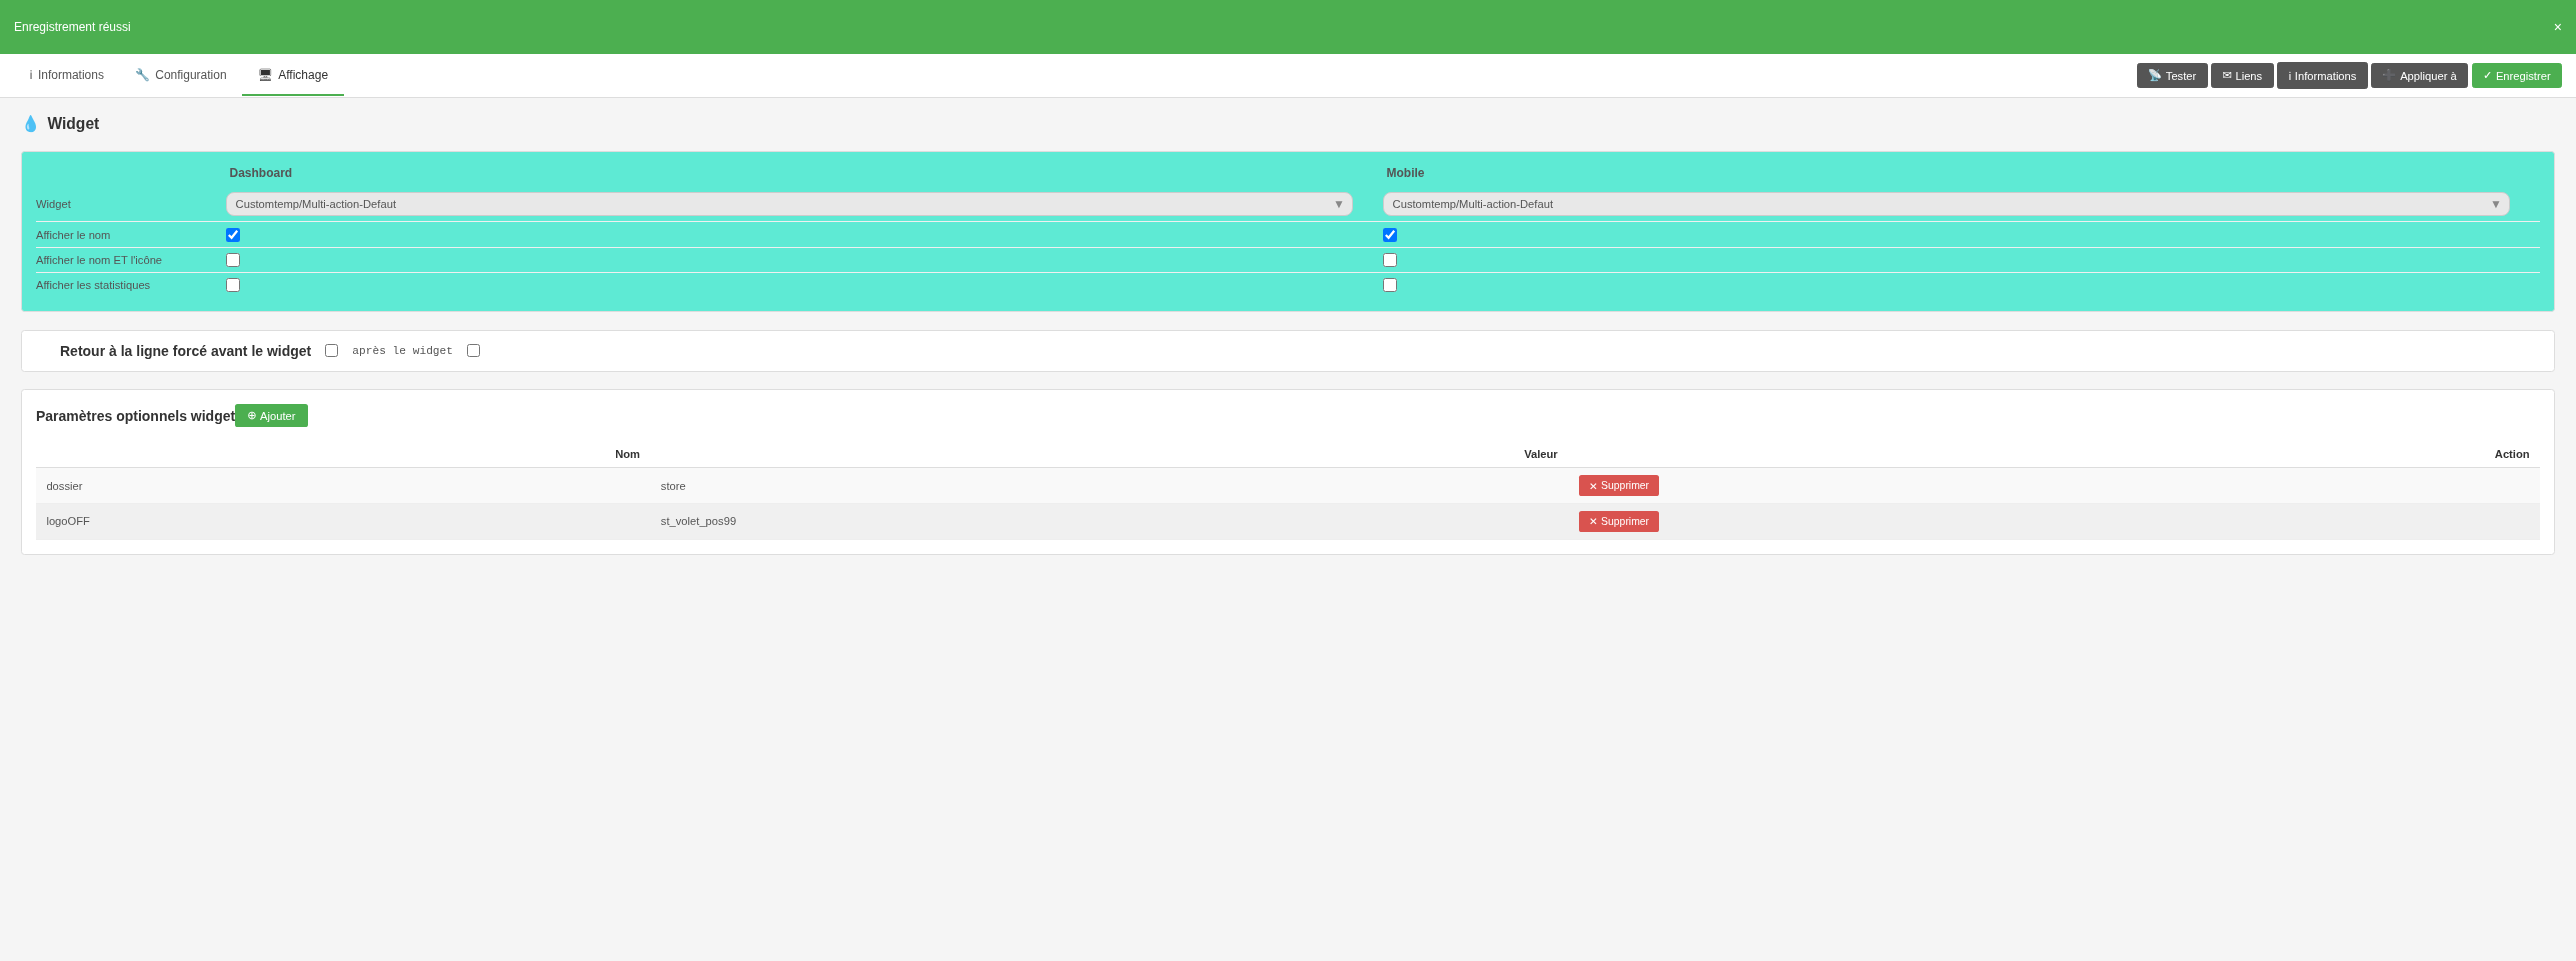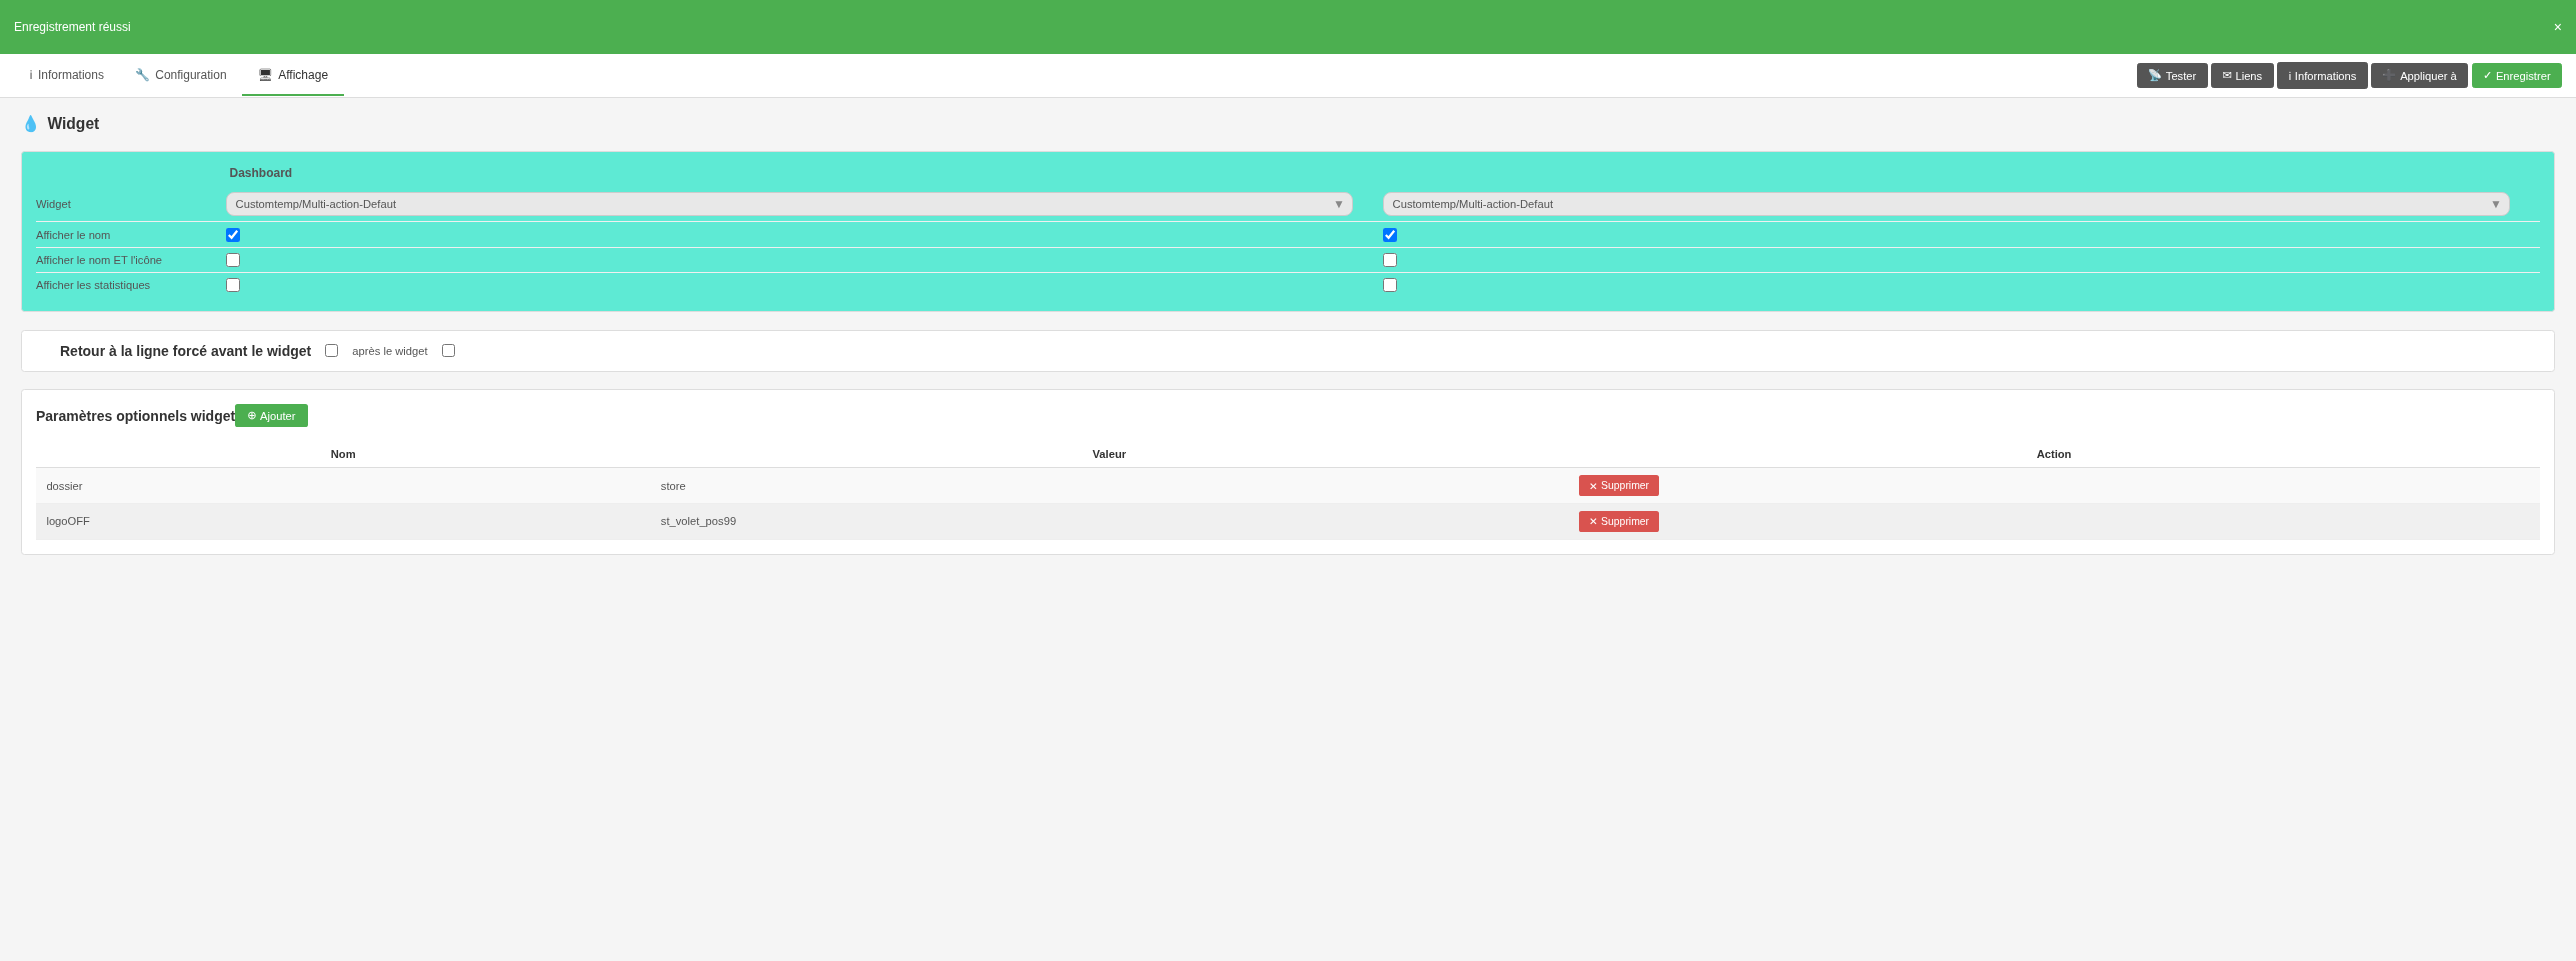--- a/index.html
+++ b/index.html
@@ -184,20 +184,21 @@
       font-size: 14px;
       padding-left: 24px;
     }
     .force-row .checkbox-group {
       display: flex;
       align-items: center;
       gap: 7px;
     }
     .force-row .after-label {
       color: #555;
+      font-family: Liberation Mono, monospace;
     }
 
     
     .optional-section {
       background: #fff;
       border: 0.9px solid #ddd;
       border-radius: 3.5px;
       padding: 14px;
     }
     .optional-header {
@@ -223,21 +224,21 @@
       align-items: center;
       gap: 3.5px;
     }
 
     
     .params-table {
       width: 100%;
       border-collapse: collapse;
     }
     .params-table th {
-      text-align: center;
+      text-align: right;
       padding: 7px 10.4px;
       font-weight: bold;
       font-size: 11.2px;
       color: #333;
       border-bottom: 1.7px solid #ddd;
       background: #fff;
     }
     .params-table td {
       padding: 7px 10.4px;
       font-size: 11.2px;
@@ -314,20 +315,21 @@
   <div class="section-title">
     <span class="drop-icon">💧</span>
     <span>Widget</span>
   </div>
 
   <div class="widget-config">
 
     <div class="col-headers">
       <div></div>
       <div class="col-label">Dashboard</div>
+      <div class="col-label">Mobile</div>
     </div>
 
     <div class="config-row">
       <div class="row-label">Widget</div>
       <div class="select-wrapper">
         <select>
           <option>Customtemp/Multi-action-Defaut</option>
         </select>
         <span class="select-arrow">▼</span>
       </div>

